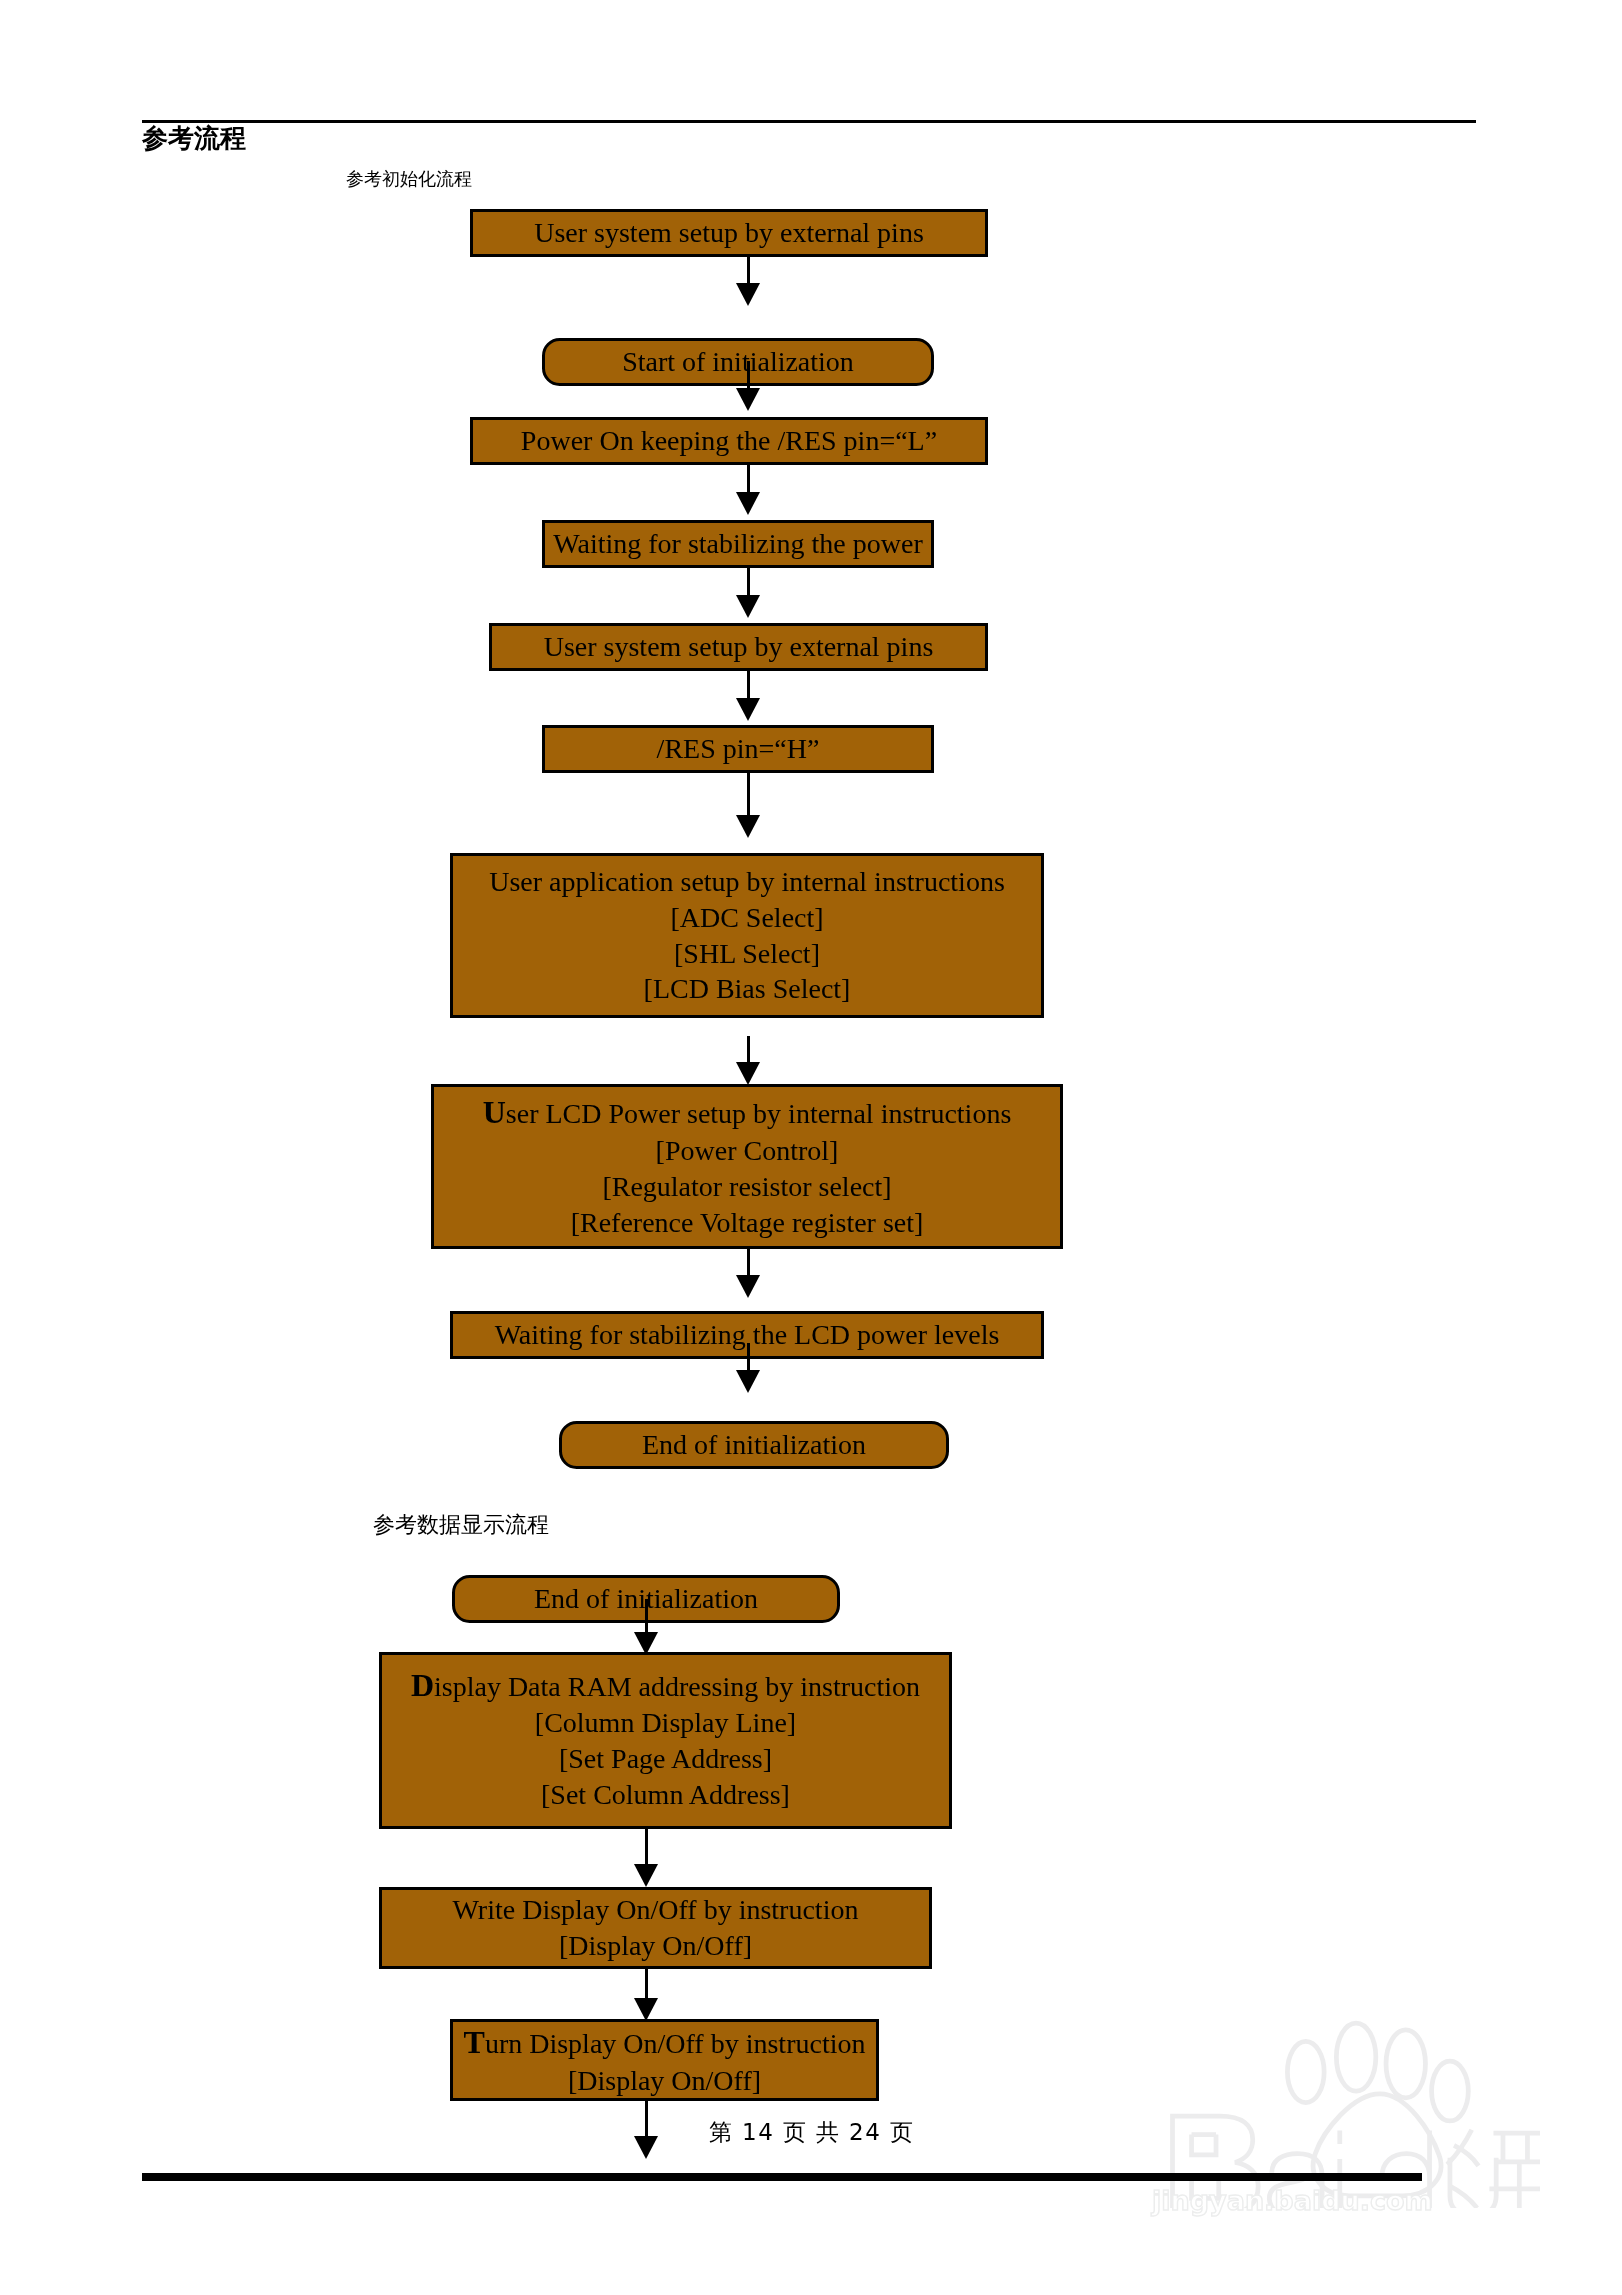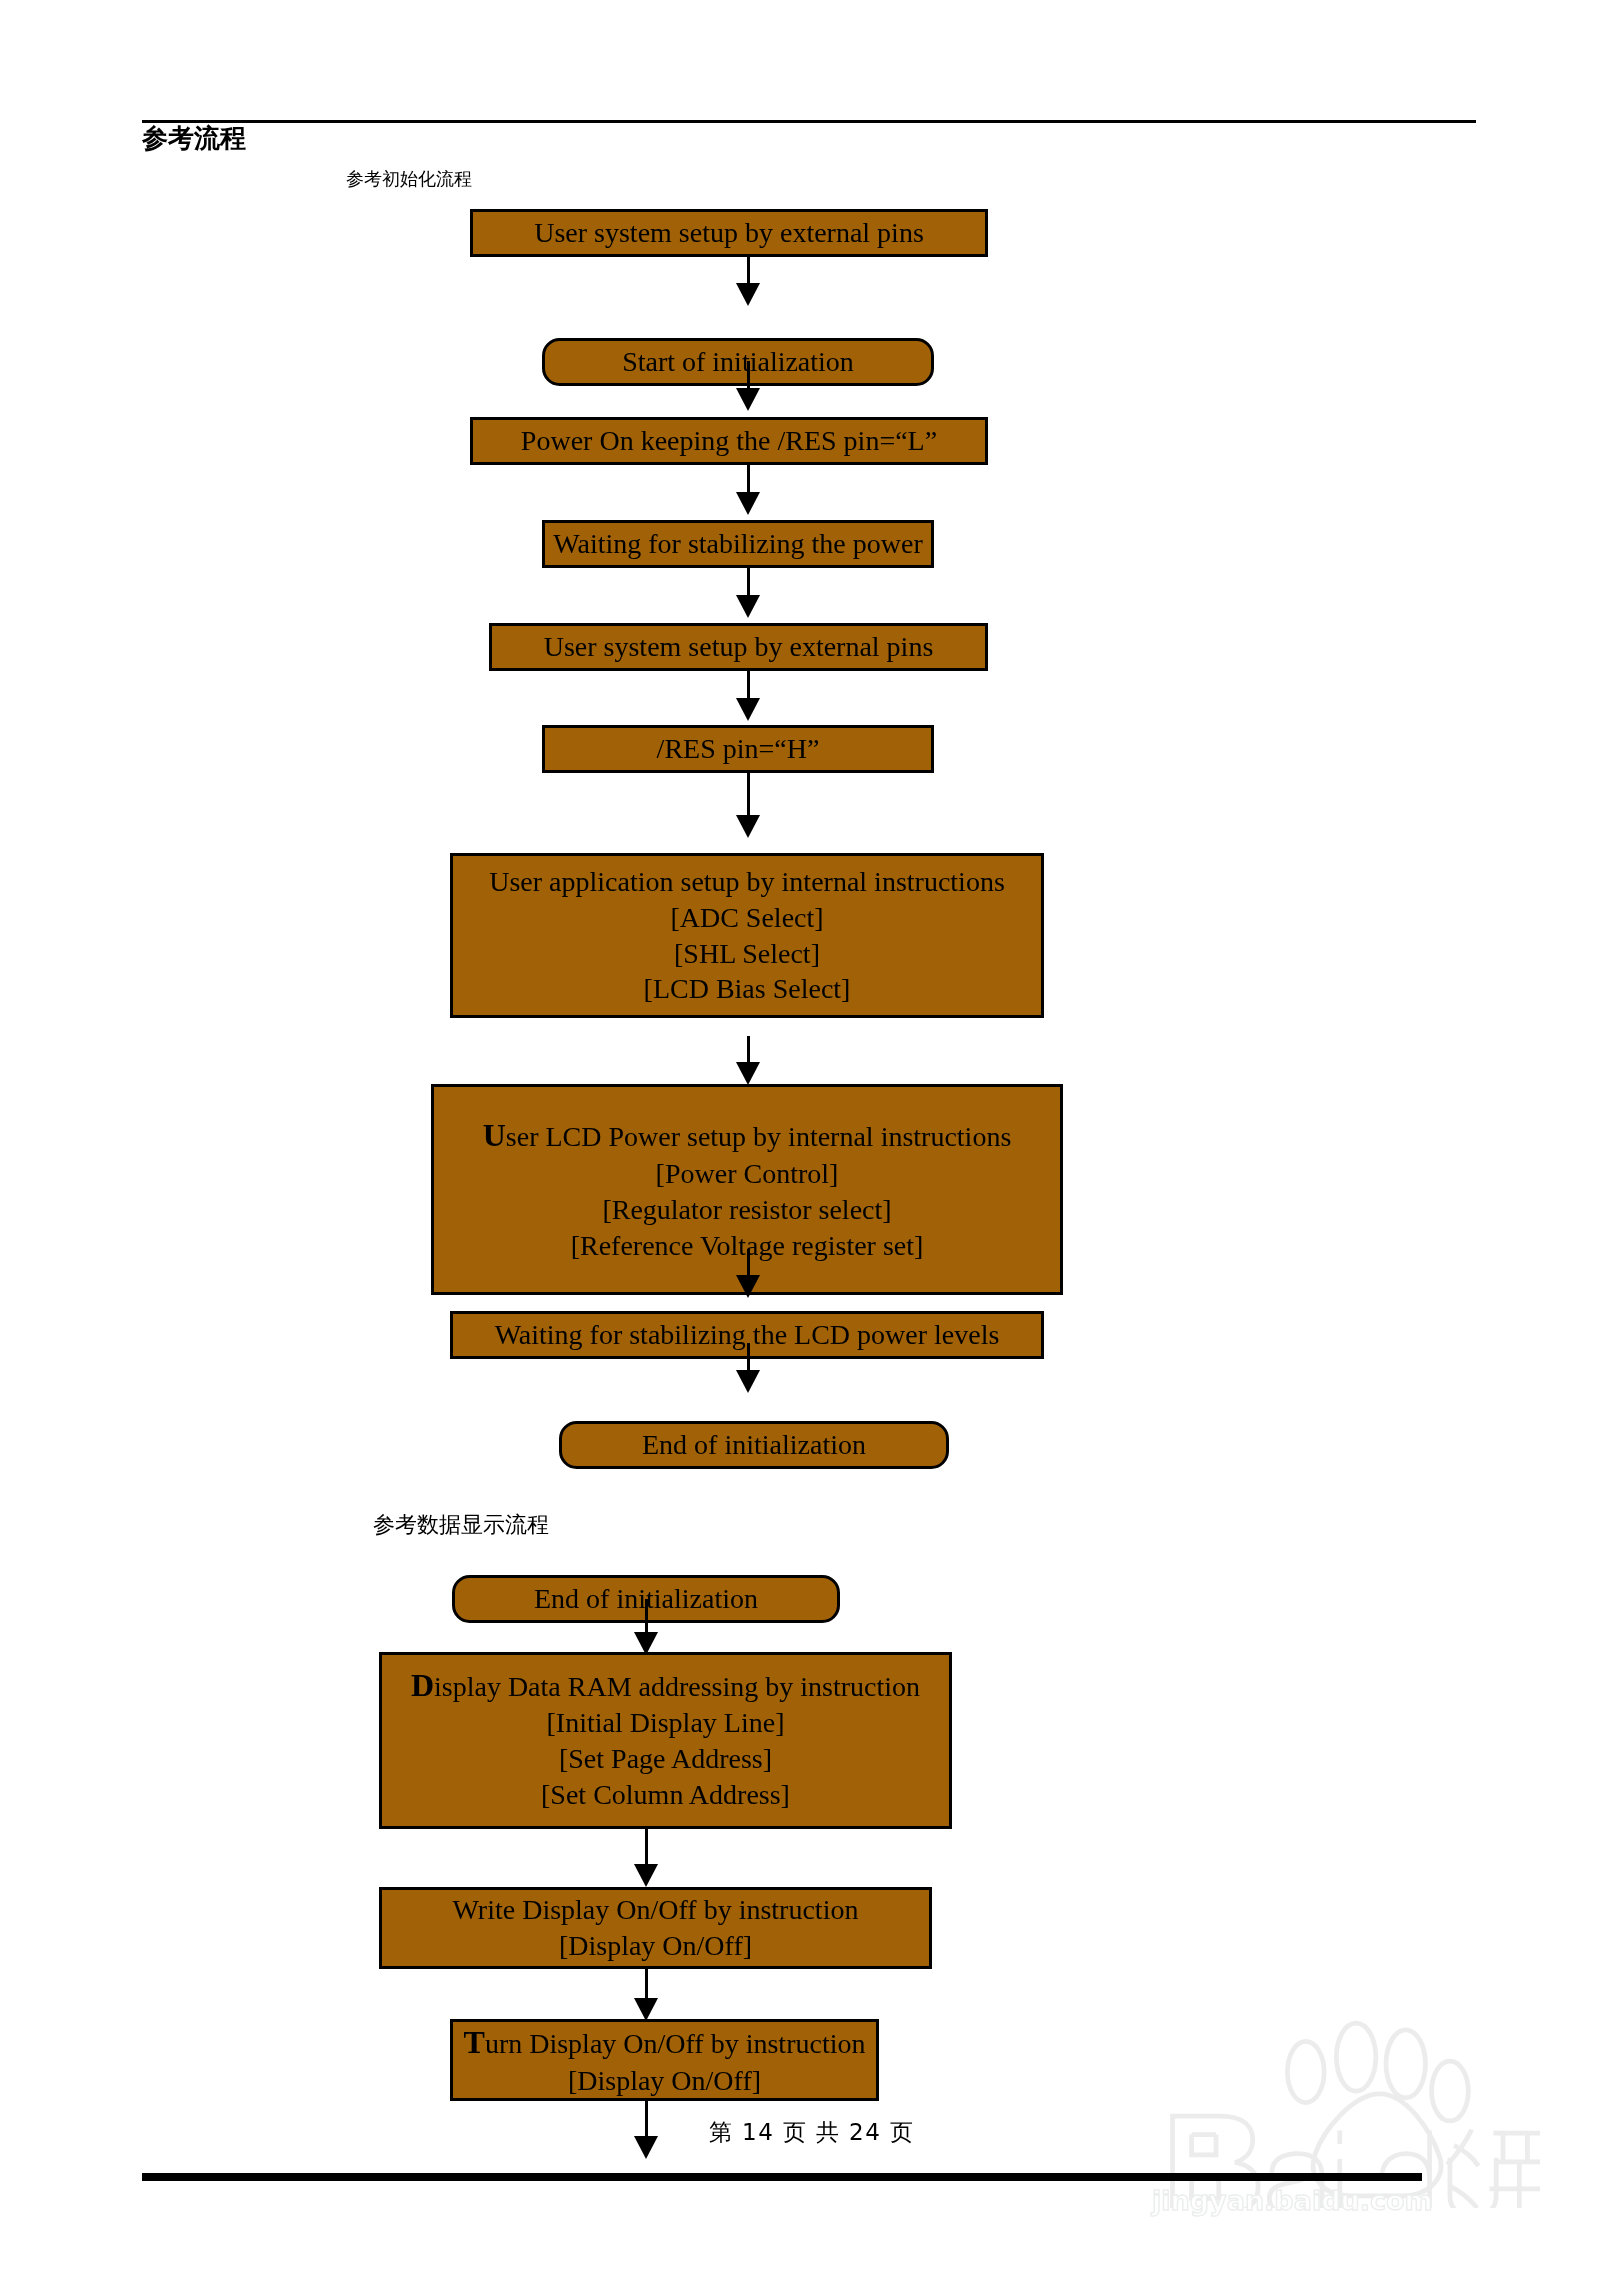--- a/index.html
+++ b/index.html
@@ -222,21 +222,21 @@
     <span class="line">User application setup by internal instructions</span>
     <span class="line">[ADC Select]</span>
     <span class="line">[SHL Select]</span>
     <span class="line">[LCD Bias Select]</span>
   </div>
   <div class="conn" style="left:747px; top:1036px; width:3.4px; height:49px;">
     <div class="stem" style="height:29px;"></div>
     <div class="head" style="top:26px;"></div>
   </div>
 
-  <div class="node" style="left:431px; top:1084px; width:632px; height:211px;">
+  <div class="node" style="left:431px; top:1084px; width:632px; height:165px;">
     <span class="line"><span class="dropcap">U</span><span>ser LCD Power setup by internal instructions</span></span>
     <span class="line">[Power Control]</span>
     <span class="line">[Regulator resistor select]</span>
     <span class="line">[Reference Voltage register set]</span>
   </div>
   <div class="conn" style="left:747px; top:1249px; width:3.4px; height:49px;">
     <div class="stem" style="height:29px;"></div>
     <div class="head" style="top:26px;"></div>
   </div>
 
@@ -257,21 +257,21 @@
   <div class="node rounded" style="left:452px; top:1551px; width:388px; height:48px;">
     <span class="line">End of initialization</span>
   </div>
   <div class="conn" style="left:645px; top:1599px; width:3.4px; height:56px;">
     <div class="stem" style="height:35px;"></div>
     <div class="head" style="top:33px;"></div>
   </div>
 
   <div class="node top-aligned" style="left:379px; top:1652px; width:573px; height:177px;">
     <span class="line"><span class="dropcap">D</span><span>isplay Data RAM addressing by instruction</span></span>
-    <span class="line">[Initial Display Line]</span>
+    <span class="line">[Column Display Line]</span>
     <span class="line">[Set Page Address]</span>
     <span class="line">[Set Column Address]</span>
   </div>
   <div class="conn" style="left:645px; top:1829px; width:3.4px; height:59px;">
     <div class="stem" style="height:38px;"></div>
     <div class="head" style="top:35px;"></div>
   </div>
 
   <div class="node" style="left:379px; top:1887px; width:553px; height:82px;">
     <span class="line">Write Display On/Off by instruction</span>

